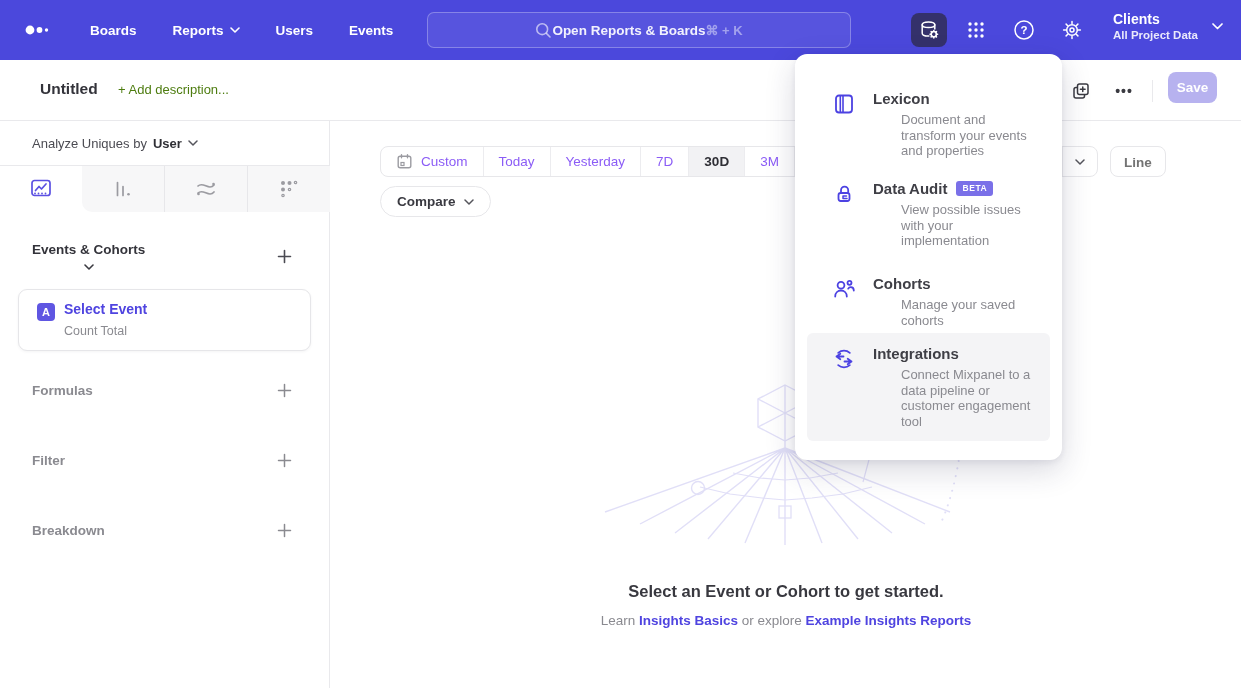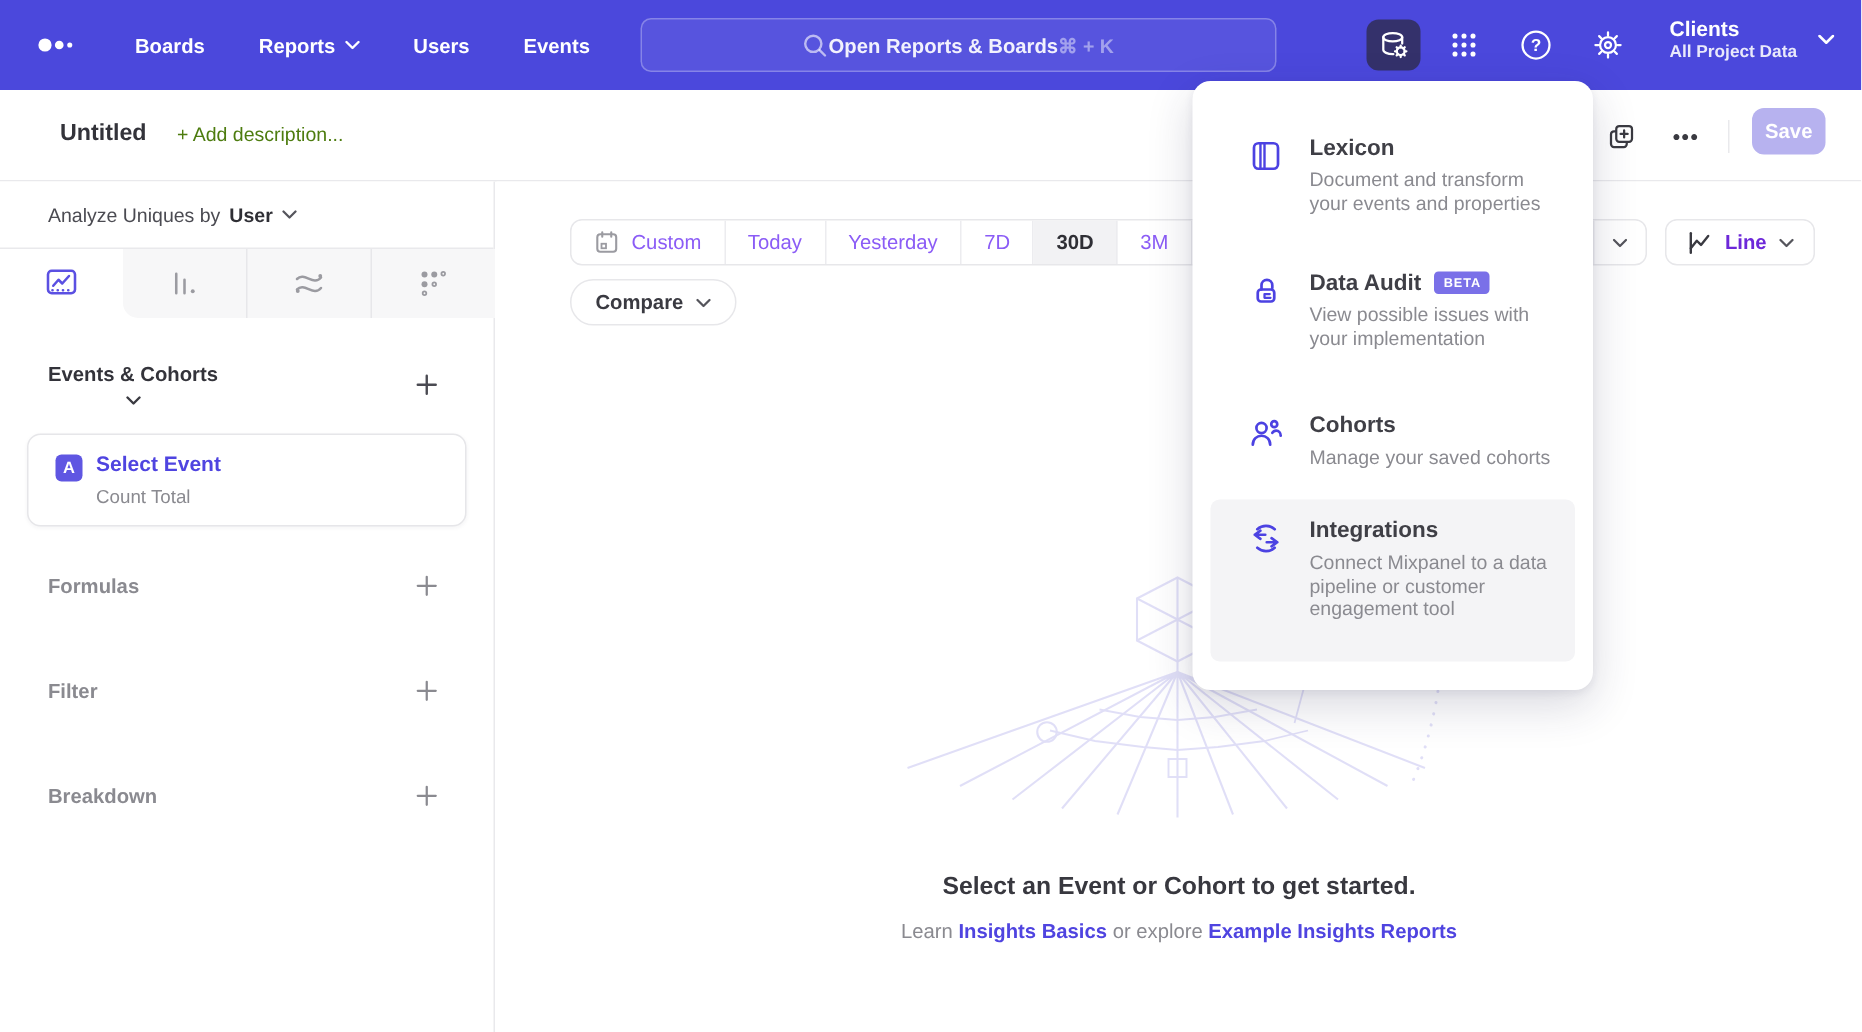--- a/index.html
+++ b/index.html
@@ -52,34 +52,34 @@
   .event-metric { position:absolute; left:45px; top:34px; font-size:12.5px; color:#8A8A90; }
 
   
   .main { position:absolute; left:331px; top:121px; width:910px; height:567px; background:#fff; }
   .range-bar { position:absolute; left:49px; top:25px; height:31px; width:718px; border:1px solid #E7E7EA; border-radius:8px; display:flex; align-items:stretch; overflow:hidden; background:#fff; }
   .seg { display:flex; align-items:center; gap:8px; padding:0 15px; font-size:13.5px; color:#8b5cf6; border-right:1px solid #ECECEF; cursor:pointer; white-space:nowrap; }
   .seg.selected { background:#F2F2F4; color:#2F2F35; font-weight:700; }
   .seg-spacer { flex:1; border-right:1px solid #ECECEF; }
   .seg.more { border-right:none; padding:0 12px; }
   .compare-btn { position:absolute; left:49px; top:65px; height:31px; padding:0 16px; border:1px solid #E7E7EA; border-radius:16px; background:#fff; display:flex; align-items:center; gap:8px; font-size:13.5px; font-weight:600; color:#3A3A41; cursor:pointer; }
-  .line-btn { position:absolute; left:779px; top:25px; height:31px; padding:0 13px; border:1px solid #E7E7EA; border-radius:8px; background:#fff; display:flex; align-items:center; gap:8px; font-size:13.5px; font-weight:700; color:#6d28d9; cursor:pointer; }
+  .line-btn { position:absolute; left:779px; top:25px; height:31px; padding:0 13px; border:1px solid #E7E7EA; border-radius:8px; background:#fff; display:flex; align-items:center; gap:8px; font-size:13.5px; font-weight:700; color:#737373; cursor:pointer;flex-direction:column; }
   .watermark { position:absolute; left:264px; top:179px; pointer-events:none; }
   .empty-title { position:absolute; left:0; top:461px; width:100%; text-align:center; font-size:16.5px; font-weight:700; color:#38383F; }
   .empty-links { position:absolute; left:0; top:492px; width:100%; text-align:center; font-size:13.5px; color:#8A8A90; }
   .empty-links a { color:#4F44E0; font-weight:700; text-decoration:none; cursor:pointer; }
 
   
   .menu-panel { position:absolute; left:795px; top:54px; width:267px; height:406px; background:#fff; border-radius:12px; box-shadow:0 10px 30px rgba(40,40,80,.18), 0 2px 6px rgba(40,40,80,.08); z-index:50; }
   .menu-item { position:absolute; left:12px; width:243px; display:flex; gap:17px; padding:12px 8px 12px 25px; border-radius:6px; cursor:pointer; }
   .menu-item.highlighted { background:#F4F4F6; }
   .menu-icon { flex:0 0 24px; margin-top:2px; }
   .menu-text { width:172px; }
   .menu-title { font-size:15px; font-weight:600; color:#3F3F46; display:flex; align-items:center; gap:9px; }
-  .menu-desc { margin-top:5px; font-size:13px; line-height:15.5px; color:#8A8A90; }
+  .menu-desc { margin-top:5px; font-size:13px; line-height:15.5px; color:#8A8A90;margin-left:28px; }
   .beta-badge { background:#7A70E8; color:#fff; font-size:8.5px; font-weight:700; letter-spacing:.6px; padding:3px 6px; border-radius:3px; line-height:1; }
 </style>
 </head>
 <body>
 
 <div id="app">
 
   <div class="topnav">
     <div class="logo">
       <svg width="30" height="16" viewBox="0 0 30 16">

